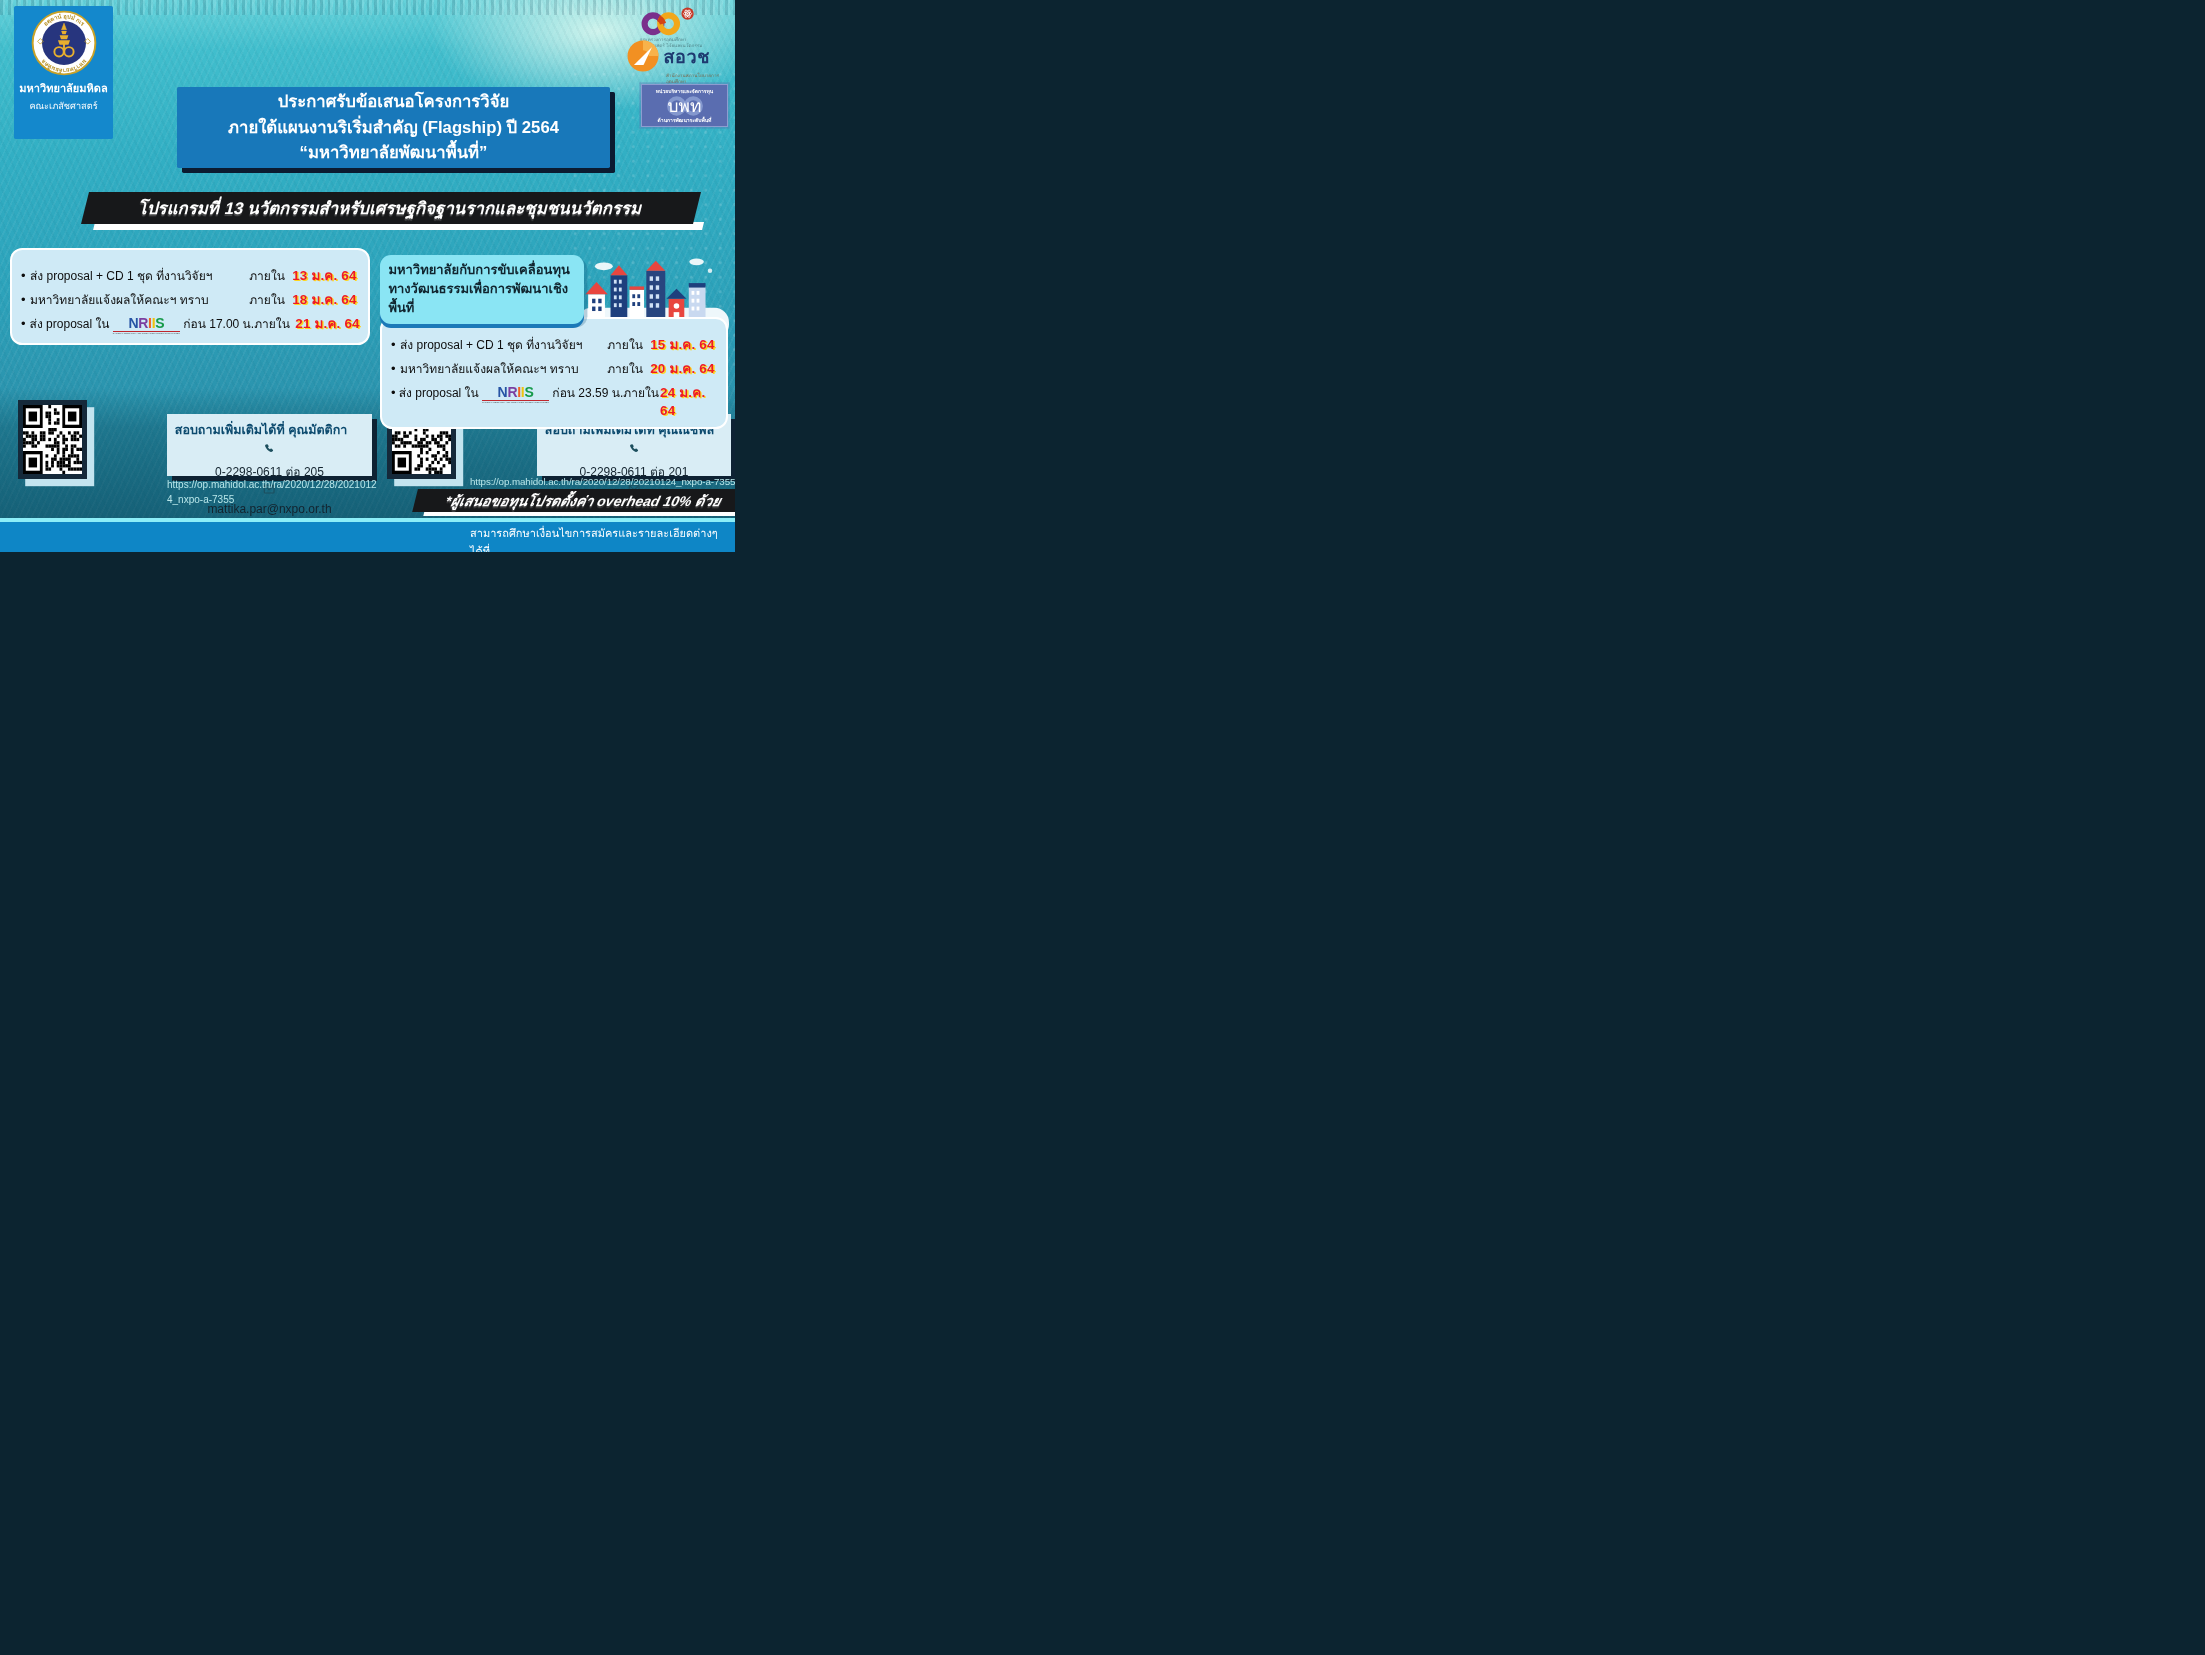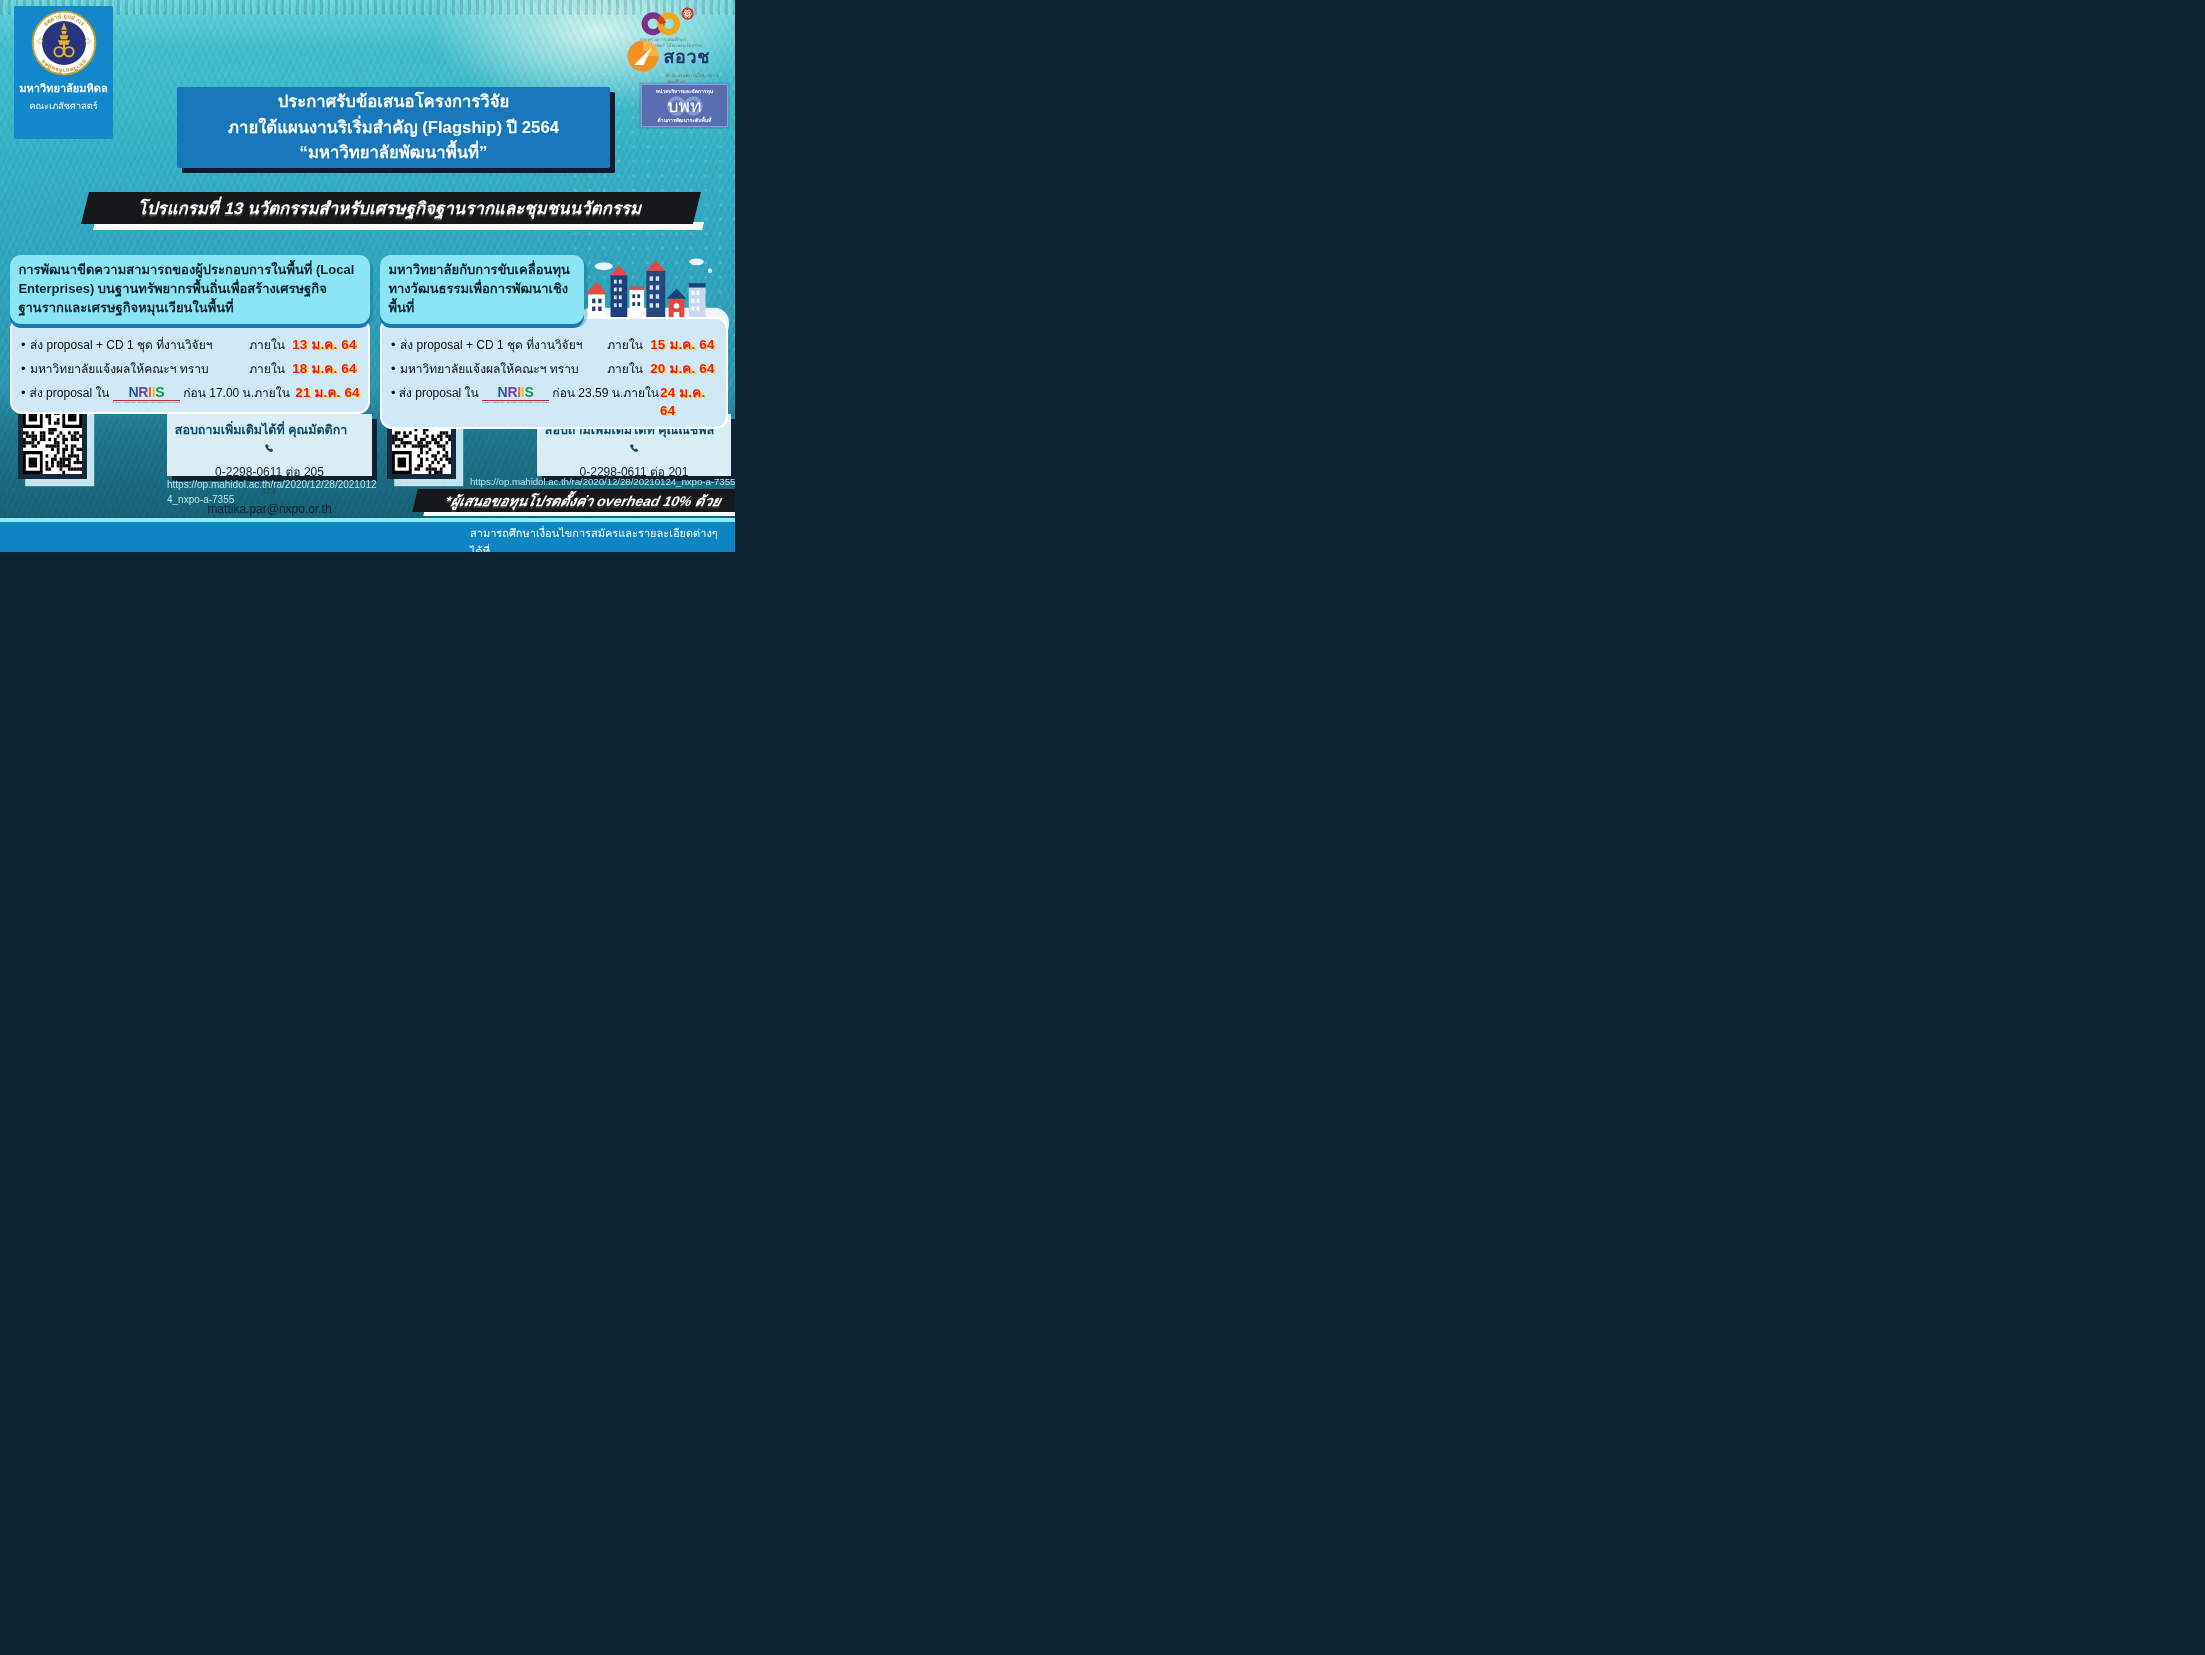--- a/index.html
+++ b/index.html
@@ -271,21 +271,20 @@
       <rect x="205" y="66" width="5" height="7" fill="#ffffff"></rect>
         <rect x="214" y="66" width="5" height="7" fill="#ffffff"></rect>
       <rect x="205" y="80" width="5" height="7" fill="#ffffff"></rect>
         <rect x="214" y="80" width="5" height="7" fill="#ffffff"></rect>
       <rect x="205" y="94" width="5" height="7" fill="#ffffff"></rect>
         <rect x="214" y="94" width="5" height="7" fill="#ffffff"></rect>
     </g>
   </svg>
 
   <div class="card left">
-    <div class="card-head">การพัฒนาขีดความสามารถของผู้ประกอบการในพื้นที่ (Local Enterprises) บนฐานทรัพยากรพื้นถิ่นเพื่อสร้างเศรษฐกิจฐานรากและเศรษฐกิจหมุนเวียนในพื้นที่</div>
     <div class="card-body">
       <div class="brow">
         <span class="dot">•</span>
         <span class="btxt">
             <span>ส่ง proposal + CD 1 ชุด ที่งานวิจัยฯ</span>
           </span>
         <span class="within">ภายใน</span>
         <span class="bdate">13 ม.ค. 64</span>
       </div>
       <div class="brow">

